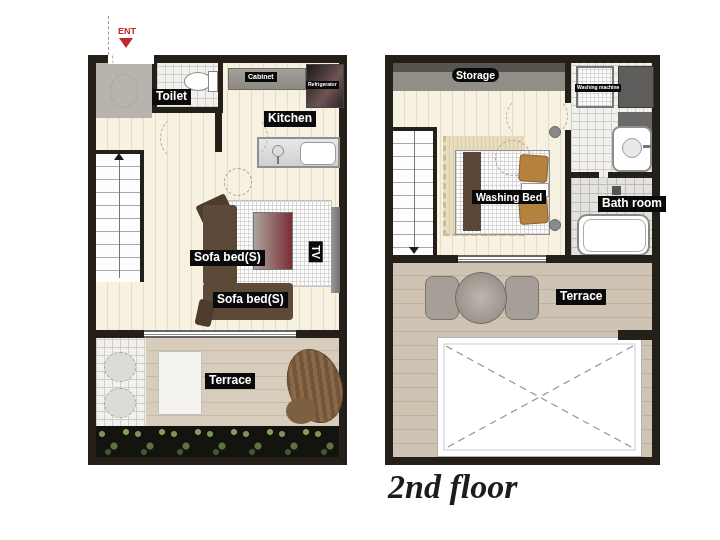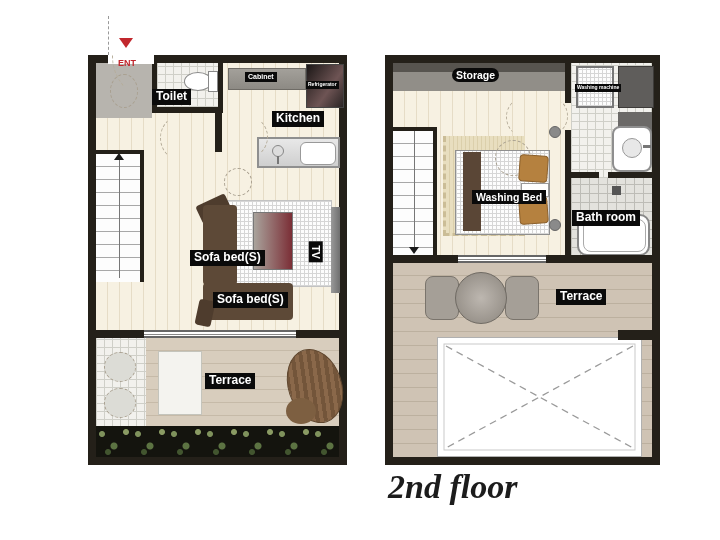--- a/index.html
+++ b/index.html
@@ -30,21 +30,21 @@
       radial-gradient(circle at 12px 26px,#42552f 2.5px,transparent 3.5px);
       background-size:36px 31px;}
   
   .chip{position:absolute;background:#0a0a0a;color:#fff;font-weight:700;font-size:12px;
         line-height:1.15;padding:1px 4px;white-space:nowrap;z-index:6;}
   .chip-lg{font-size:10.5px;}
   .chip-sm{font-size:7px;padding:1px 3px;}
   .chip-xs{font-size:5px;padding:1px 2px;letter-spacing:0;}
   .caption{position:absolute;font-family:"Liberation Serif",serif;font-style:italic;
            font-weight:700;font-size:34px;color:#1c1c1c;z-index:6;}
-  .ent{position:absolute;color:#c1272d;font-weight:700;font-size:9px;z-index:6;margin-top:32px;}
+  .ent{position:absolute;color:#c1272d;font-weight:700;font-size:9px;z-index:6;}
   .arc{position:absolute;border:1px dashed #b5ac99;border-color:transparent transparent transparent #b5ac99;
        border-radius:50%;z-index:4;}
   .sketch{position:absolute;border:1px dashed #a9a090;border-radius:50%;z-index:4;}
   .win{position:absolute;background:#fff;border-top:2px solid #666;border-bottom:2px solid #666;
        box-sizing:border-box;z-index:5;}
   .win::after{content:"";position:absolute;left:0;right:0;top:45%;height:1px;background:#888;}
   .tri-up{width:0;height:0;border-left:5px solid transparent;border-right:5px solid transparent;
           border-bottom:7px solid #1a1a1a;}
   .tri-down{width:0;height:0;border-left:5px solid transparent;border-right:5px solid transparent;
           border-top:7px solid #1a1a1a;}
@@ -70,21 +70,21 @@
   <div class="abs tile" style="left:152px;top:63px;width:71px;height:50px;border-left:5px solid #242019;border-right:5px solid #242019;border-bottom:6px solid #242019;box-sizing:border-box;z-index:2;"></div>
   <div class="abs" style="left:184px;top:72px;width:26px;height:17px;background:#fff;border:1px solid #888;border-radius:50%;z-index:3;"></div>
   <div class="abs" style="left:208px;top:71px;width:8px;height:19px;background:#fff;border:1px solid #888;z-index:3;"></div>
   <div class="chip" style="left:152px;top:89px;">Toilet</div>
 
   <div class="abs" style="left:228px;top:68px;width:76px;height:20px;background:linear-gradient(180deg,#a3a09a,#8d8a84);border:1px solid #6f6c66;z-index:2;"></div>
   <div class="chip chip-sm" style="left:245px;top:72px;">Cabinet</div>
   <div class="abs" style="left:306px;top:64px;width:36px;height:42px;background:linear-gradient(125deg,#1c1817,#6e5454 60%,#2a2424);border:1px solid #444;z-index:2;"></div>
   <div class="chip chip-xs" style="left:306px;top:81px;">Refrigerator</div>
 
-  <div class="chip" style="left:272px;top:111px;">Kitchen</div>
+  <div class="chip" style="left:264px;top:111px;">Kitchen</div>
   <div class="abs" style="left:257px;top:137px;width:83px;height:31px;background:linear-gradient(180deg,#e8e8e8,#cfcfcf);border:2px solid #8f8f8f;box-sizing:border-box;z-index:2;"></div>
   <div class="abs" style="left:300px;top:142px;width:34px;height:21px;background:#fff;border:1px solid #999;border-radius:6px;z-index:3;"></div>
   <div class="abs" style="left:272px;top:145px;width:10px;height:10px;background:#ddd;border:1px solid #888;border-radius:50%;z-index:3;"></div>
   <div class="abs" style="left:277px;top:156px;width:2px;height:8px;background:#777;z-index:3;"></div>
 
   <div class="wall" style="left:215px;top:110px;width:7px;height:42px;z-index:3;"></div>
   <div class="arc" style="left:160px;top:114px;width:46px;height:46px;"></div>
   <div class="arc" style="left:224px;top:115px;width:42px;height:42px;transform:scaleX(-1);"></div>
 
   <div class="abs stairs" style="left:96px;top:150px;width:48px;height:132px;border-top:4px solid #242019;border-right:4px solid #242019;z-index:2;"></div>
@@ -136,21 +136,21 @@
   <div class="chip chip-xs" style="left:575px;top:84px;">Washing machine</div>
 
   <div class="abs" style="left:612px;top:126px;width:40px;height:46px;background:#fff;border:2px solid #8f8f8f;border-radius:8px;box-sizing:border-box;z-index:4;"></div>
   <div class="abs" style="left:622px;top:138px;width:18px;height:18px;background:#e8e8e8;border:1px solid #999;border-radius:50%;z-index:5;"></div>
   <div class="abs" style="left:643px;top:145px;width:8px;height:3px;background:#777;z-index:5;"></div>
 
   <div class="wall" style="left:571px;top:172px;width:28px;height:6px;z-index:3;"></div>
   <div class="wall" style="left:608px;top:172px;width:44px;height:6px;z-index:3;"></div>
   <div class="abs tile2" style="left:571px;top:178px;width:81px;height:79px;z-index:2;"></div>
   <div class="abs" style="left:612px;top:186px;width:9px;height:9px;background:#555;z-index:3;"></div>
-  <div class="chip" style="left:572px;top:196px;margin-top:14px;">Bath room</div>
+  <div class="chip" style="left:598px;top:196px;">Bath room</div>
   <div class="abs" style="left:577px;top:214px;width:73px;height:42px;background:#fff;border:2px solid #888;border-radius:10px;box-sizing:border-box;z-index:3;"></div>
   <div class="abs" style="left:583px;top:219px;width:61px;height:31px;border:1px solid #aaa;border-radius:8px;z-index:4;"></div>
 
   <div class="abs stairs" style="left:393px;top:127px;width:44px;height:133px;border-top:4px solid #242019;border-right:4px solid #242019;z-index:2;"></div>
   <div class="abs" style="left:414px;top:131px;width:1px;height:122px;background:#777;z-index:3;"></div>
   <div class="abs tri-down" style="left:409px;top:247px;z-index:3;"></div>
 
   <div class="arc" style="left:506px;top:96px;width:40px;height:40px;"></div>
   <div class="sketch" style="left:495px;top:140px;width:34px;height:34px;"></div>
   <div class="abs" style="left:443px;top:136px;width:79px;height:97px;background:repeating-linear-gradient(90deg,#e8debf 0 3px,#dbcfab 3px 4px);border-left:3px dashed #cbbd97;border-bottom:3px dashed #cbbd97;z-index:2;"></div>

